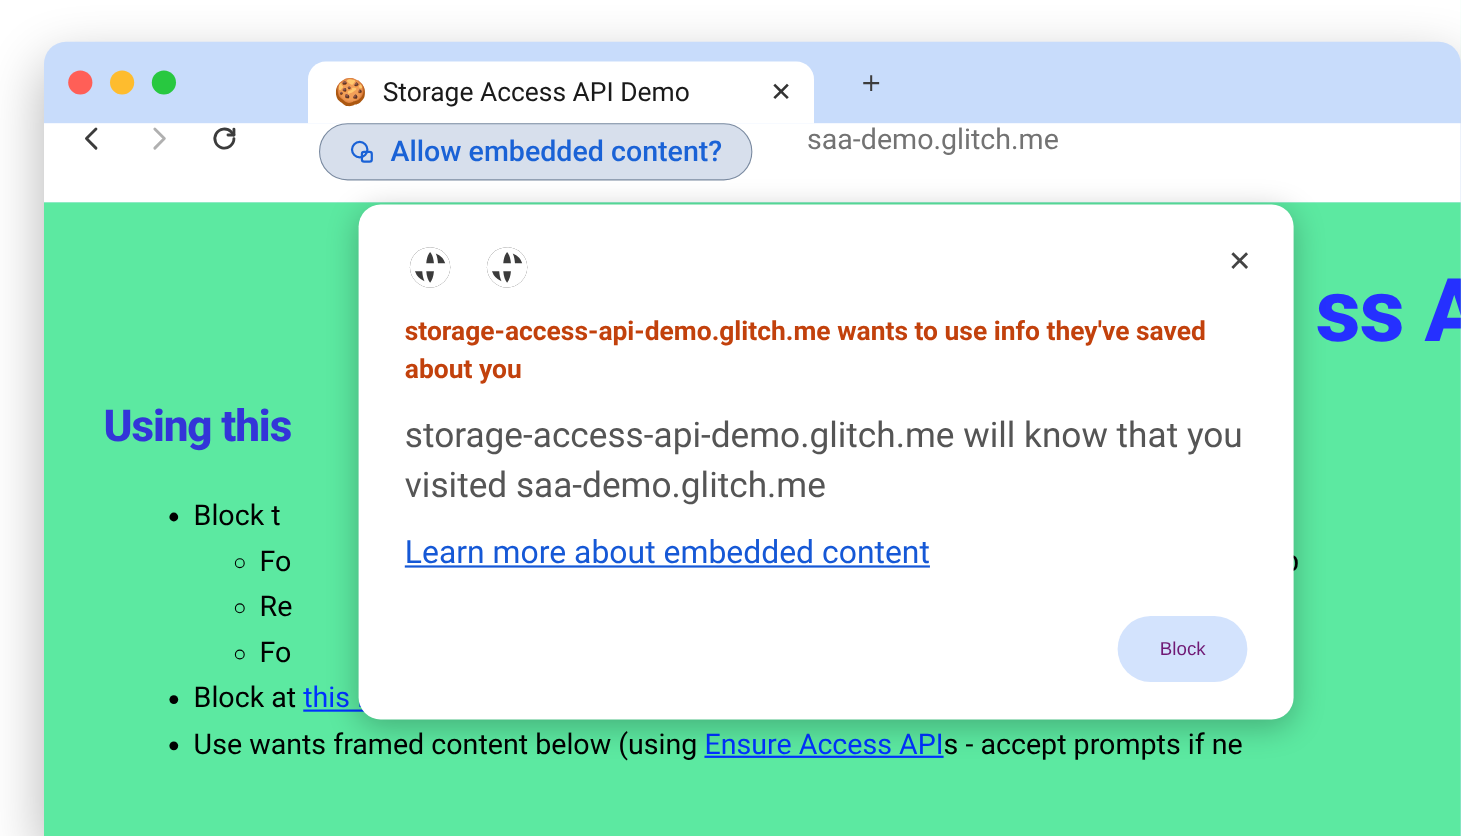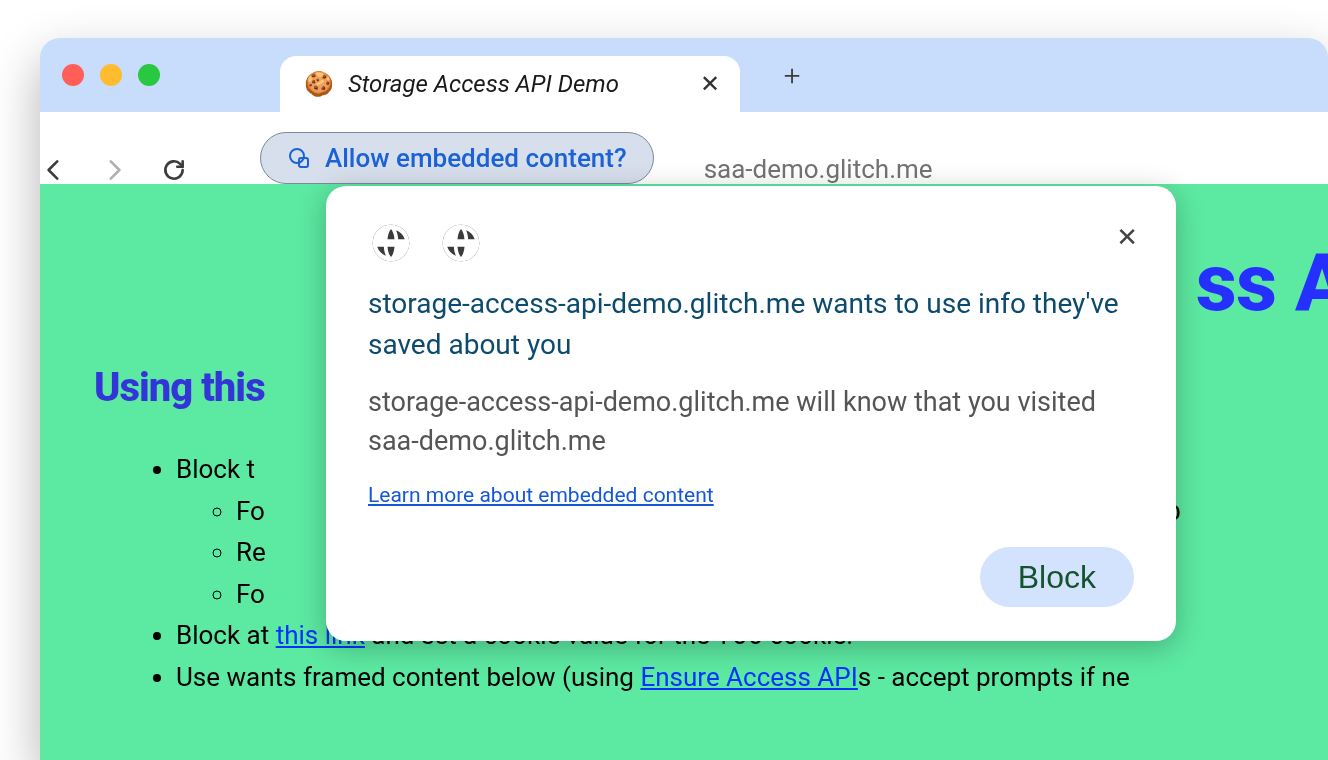--- a/index.html
+++ b/index.html
@@ -33,28 +33,29 @@
     display: flex;
     align-items: center;
     padding: 0 20px 0 24px;
     gap: 14px;
     font-size: 24px;
     color: #1a1a1a;
     align-self: flex-end;
     min-width: 460px;
   }
   .tab .favicon { font-size: 24px; }
-  .tab .title { flex: 1; white-space: nowrap; font-style: italic; }
+  .tab .title { flex: 1; white-space: nowrap; }
   .tab .close-x { font-size: 24px; color: #333; cursor: pointer; }
   .newtab-plus { margin-left: 38px; font-size: 28px; color: #3c3c3c; cursor: pointer; }
   .toolbar {
     height: 72px;
     background: #fff;
     display: flex;
-    align-items: flex-end;
+    align-items: flex-start;
+    padding-left: 30px;
     gap: 32px;
   }
   .nav-icon { width: 28px; height: 28px; display: flex; align-items: center; justify-content: center; color: #4a4a4a; }
   .nav-icon.dis { color: #b0b0b0; }
   .omni-chip {
     margin-left: 40px;
     background: #d7dfec;
     border: 1.5px solid #7a8aa0;
     border-radius: 40px;
     height: 52px;
@@ -112,35 +113,35 @@
     padding: 34px 42px 34px 42px;
   }
   .popup-icons { display: flex; gap: 24px; }
   .globe {
     width: 46px; height: 46px; display:flex; align-items:center; justify-content:center;
   }
   .popup-close-x {
     position: absolute; top: 36px; right: 38px; font-size: 26px; color: #444; cursor:pointer;
   }
   .popup h2 {
-    font-size: 28px; font-weight: 400; color: #0c4a6e; margin-top: 18px; line-height: 1.45;
+    font-size: 24px; font-weight: 700; color: #c2410c; margin-top: 18px; line-height: 1.45;
   }
   .popup p {
-    font-size: 27px; color: #555; margin-top: 18px; line-height: 1.45;
-  }
-  .popup a.learn { display:inline-block; margin-top: 22px; font-size: 21px; color: #1558d6; text-decoration: underline; }
+    font-size: 32px; color: #555; margin-top: 18px; line-height: 1.45;
+  }
+  .popup a.learn { display:inline-block; margin-top: 22px; font-size: 29px; color: #1558d6; text-decoration: underline; }
   .popup-actions { display:flex; justify-content:flex-end; gap: 24px; margin-top: 40px; }
   .popup-btn {
     background: #d3e3fd;
-    color: #14532d;
+    color: #701a75;
     border: none;
     border-radius: 40px;
     height: 60px;
     padding: 0 38px;
-    font-size: 32px;
+    font-size: 17px;
     font-weight: 500;
     cursor: pointer;
   }
 </style>
 </head>
 <body>
 
 <div class="chrome-window">
   <div class="tab-strip">
     <div class="traffic-lights">

